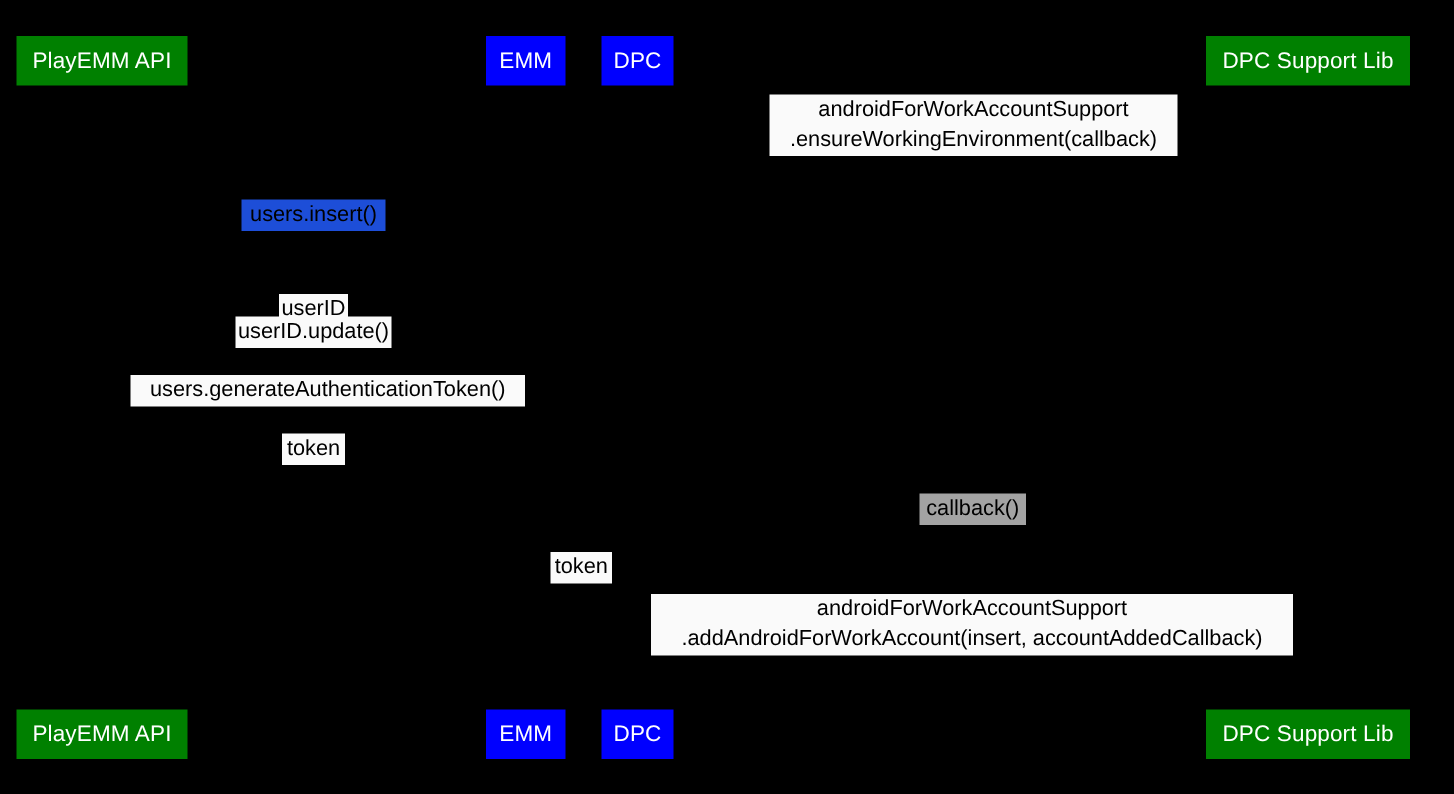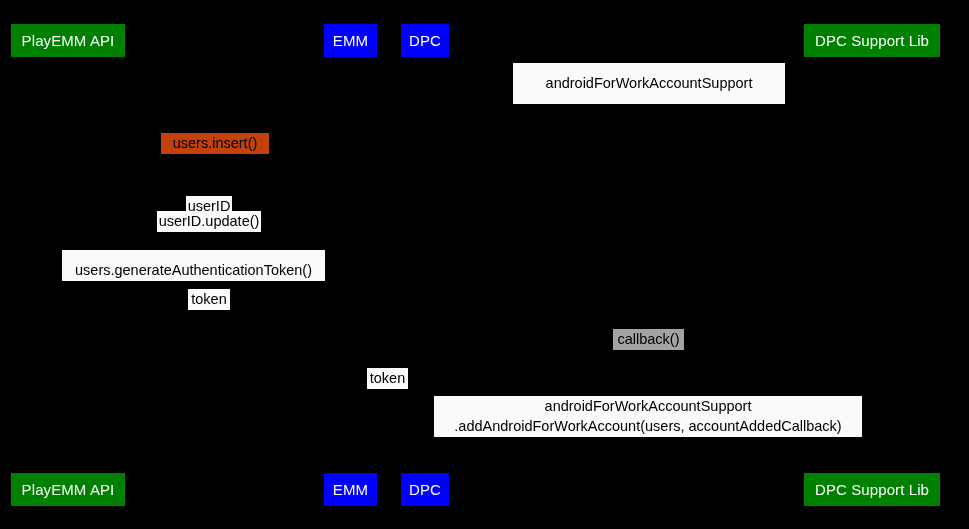--- a/index.html
+++ b/index.html
@@ -73,29 +73,29 @@
         <span>EMM</span>
       </div>
       <div class="participant blue" style="left: 401px; top: 24px; width: 48px; height: 33px; background: rgb(0, 0, 255); color: rgb(255, 255, 255);">
         <span>DPC</span>
       </div>
       <div class="participant green" style="left: 804px; top: 24px; width: 136px; height: 33px; background: rgb(0, 128, 0); color: rgb(255, 255, 255);">
         <span>DPC Support Lib</span>
       </div>
     </div>
   <div id="messages">
-      <div class="msg-label multiline" style="left: 513px; top: 63px; width: 272px; height: 41px; background: rgb(250, 250, 250); color: rgb(0, 0, 0); display: flex; flex-direction: column; justify-content: center;"><span class="ln">androidForWorkAccountSupport</span></div>
-      <div class="msg-label" style="left: 161px; top: 133px; width: 108px; height: 21px; background: #c2410c; color: rgb(0, 0, 0); display: flex; align-items: center; justify-content: center;"><span class="ln">users.insert()</span></div>
+      <div class="msg-label multiline" style="left: 513px; top: 63px; width: 272px; height: 41px; background: rgb(250, 250, 250); color: rgb(0, 0, 0); display: flex; flex-direction: column; justify-content: center;"><span class="ln">androidForWorkAccountSupport</span><span class="ln">.ensureWorkingEnvironment(callback)</span></div>
+      <div class="msg-label" style="left: 161px; top: 133px; width: 96px; height: 21px; background: #1d4ed8; color: rgb(0, 0, 0); display: flex; align-items: center; justify-content: center;"><span class="ln">users.insert()</span></div>
       <div class="msg-label" style="left: 186px; top: 172px; width: 46px; height: 21px; background: rgb(250, 250, 250); color: rgb(0, 0, 0); display: flex; align-items: center; justify-content: center; margin-top: 24px;"><span class="ln">userID</span></div>
       <div class="msg-label" style="left: 157px; top: 211px; width: 104px; height: 21px; background: rgb(250, 250, 250); color: rgb(0, 0, 0); display: flex; align-items: center; justify-content: center;"><span class="ln">userID.update()</span></div>
-      <div class="msg-label" style="left: 62px; top: 250px; width: 263px; height: 31px; background: rgb(250, 250, 250); color: rgb(0, 0, 0); display: flex; align-items: flex-end; justify-content: center;"><span class="ln">users.generateAuthenticationToken()</span></div>
+      <div class="msg-label" style="left: 87px; top: 250px; width: 263px; height: 21px; background: rgb(250, 250, 250); color: rgb(0, 0, 0); display: flex; align-items: flex-start; justify-content: center;"><span class="ln">users.generateAuthenticationToken()</span></div>
       <div class="msg-label" style="left: 188px; top: 289px; width: 42px; height: 21px; background: rgb(250, 250, 250); color: rgb(0, 0, 0); display: flex; align-items: center; justify-content: center;"><span class="ln">token</span></div>
       <div class="msg-label" style="left: 613px; top: 329px; width: 71px; height: 21px; background: #a3a3a3; color: rgb(0, 0, 0); display: flex; align-items: center; justify-content: center;"><span class="ln">callback()</span></div>
       <div class="msg-label" style="left: 367px; top: 368px; width: 41px; height: 21px; background: rgb(250, 250, 250); color: rgb(0, 0, 0); display: flex; align-items: center; justify-content: center;"><span class="ln">token</span></div>
-      <div class="msg-label multiline" style="left: 434px; top: 396px; width: 428px; height: 41px; background: rgb(250, 250, 250); color: rgb(0, 0, 0); display: flex; flex-direction: column; justify-content: center;"><span class="ln">androidForWorkAccountSupport</span><span class="ln">.addAndroidForWorkAccount(users, accountAddedCallback)</span></div>
+      <div class="msg-label multiline" style="left: 434px; top: 396px; width: 428px; height: 41px; background: rgb(250, 250, 250); color: rgb(0, 0, 0); display: flex; flex-direction: column; justify-content: center;"><span class="ln">androidForWorkAccountSupport</span><span class="ln">.addAndroidForWorkAccount(insert, accountAddedCallback)</span></div>
     </div>
   <div id="participants-bottom">
       <div class="participant green" style="left: 11px; top: 473px; width: 114px; height: 33px; background: rgb(0, 128, 0); color: rgb(255, 255, 255);">
         <span>PlayEMM API</span>
       </div>
       <div class="participant blue" style="left: 324px; top: 473px; width: 53px; height: 33px; background: rgb(0, 0, 255); color: rgb(255, 255, 255);">
         <span>EMM</span>
       </div>
       <div class="participant blue" style="left: 401px; top: 473px; width: 48px; height: 33px; background: rgb(0, 0, 255); color: rgb(255, 255, 255);">
         <span>DPC</span>

